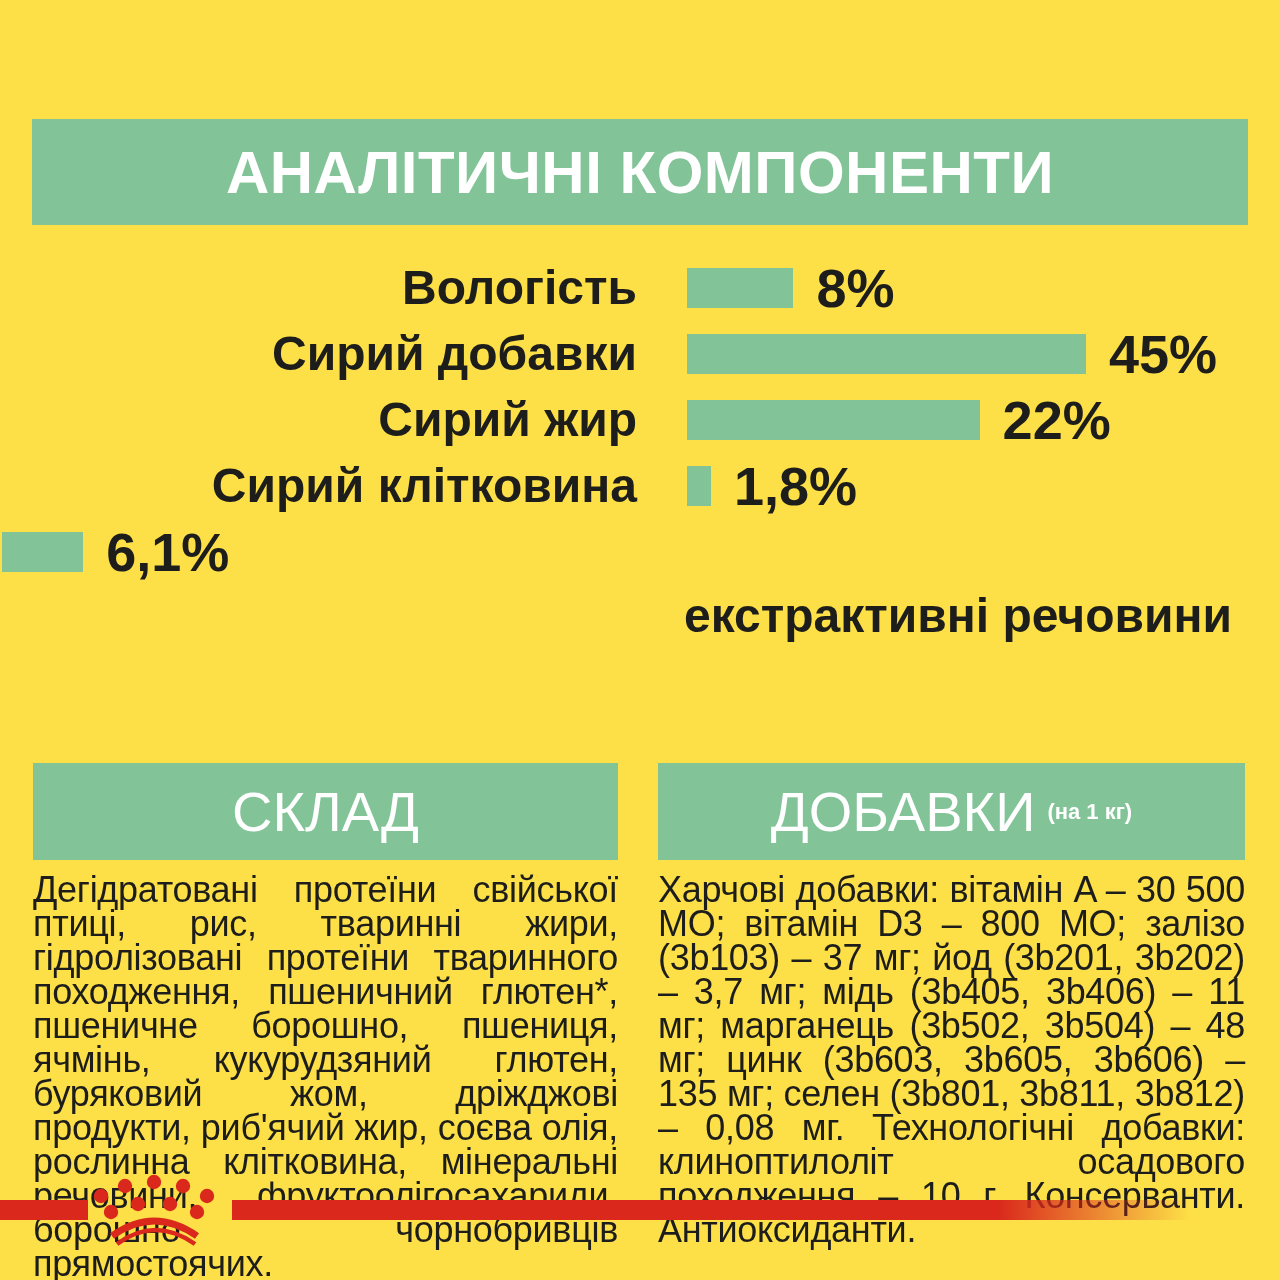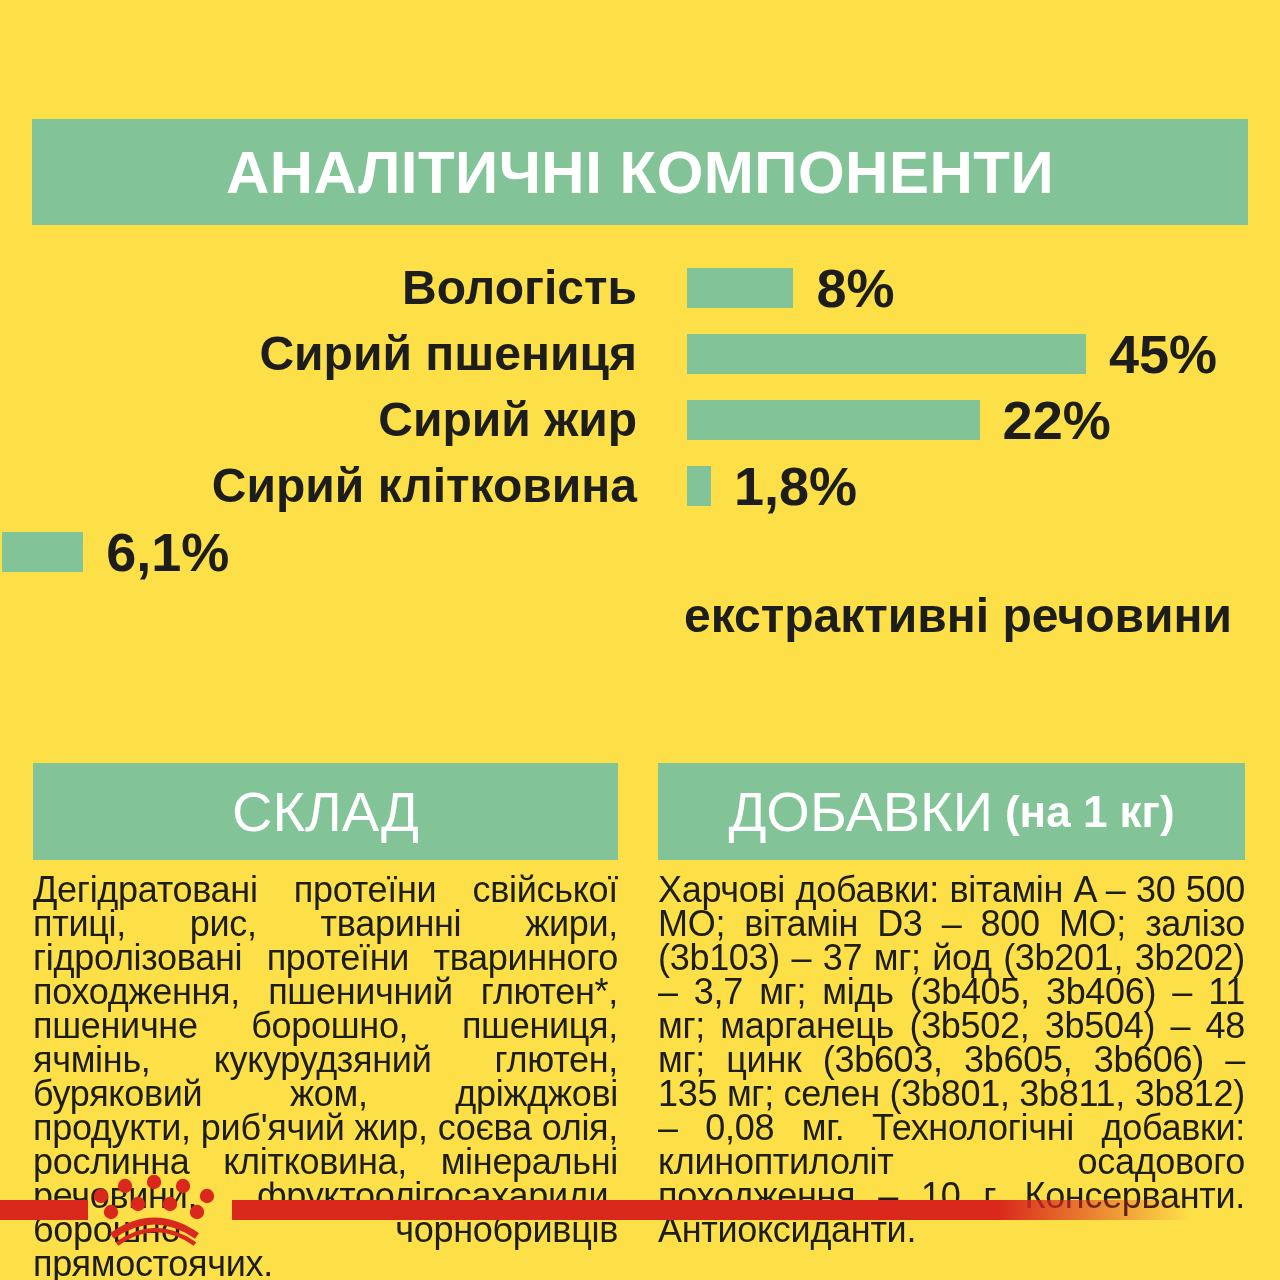--- a/index.html
+++ b/index.html
@@ -31,21 +31,21 @@
   
   .section { position:absolute; top:763px; }
   .section.left  { left:33px;  width:585px; }
   .section.right { left:658px; width:587px; }
   .section-header {
     height:97px; background:#82c497; color:#ffffff;
     display:flex; align-items:center; justify-content:center;
     white-space:nowrap;
   }
   .hdr-main   { font-size:56px; font-weight:400; }
-  .hdr-suffix { font-size:44px; font-weight:700; margin-left:12px; }
+  .hdr-suffix { font-size:22px; font-weight:700; margin-left:12px; }
   .section-body {
     margin-top:13px; font-size:36px; line-height:34px;
     text-align:justify; letter-spacing:-0.3px;
   }
   
   .stripe-left {
     position:absolute; left:0; top:1200px; width:88px; height:20px; background:#da291c;
   }
   .stripe-right {
     position:absolute; left:232px; top:1200px; width:958px; height:20px;
@@ -62,21 +62,21 @@
     <div class="banner-title">АНАЛІТИЧНІ КОМПОНЕНТИ</div>
   </div>
 
   <div class="chart">
       <div class="chart-row">
         <div class="chart-label">Вологість</div>
         <div class="chart-bar" style="width: 106.4px; background: rgb(130, 196, 151);"></div>
         <div class="chart-value">8%</div>
       </div>
       <div class="chart-row">
-        <div class="chart-label">Сирий пшениця</div>
+        <div class="chart-label">Сирий добавки</div>
         <div class="chart-bar" style="width: 399px; background: rgb(130, 196, 151);"></div>
         <div class="chart-value">45%</div>
       </div>
       <div class="chart-row">
         <div class="chart-label">Сирий жир</div>
         <div class="chart-bar" style="width: 292.6px; background: rgb(130, 196, 151);"></div>
         <div class="chart-value">22%</div>
       </div>
       <div class="chart-row">
         <div class="chart-label">Сирий клітковина</div>

